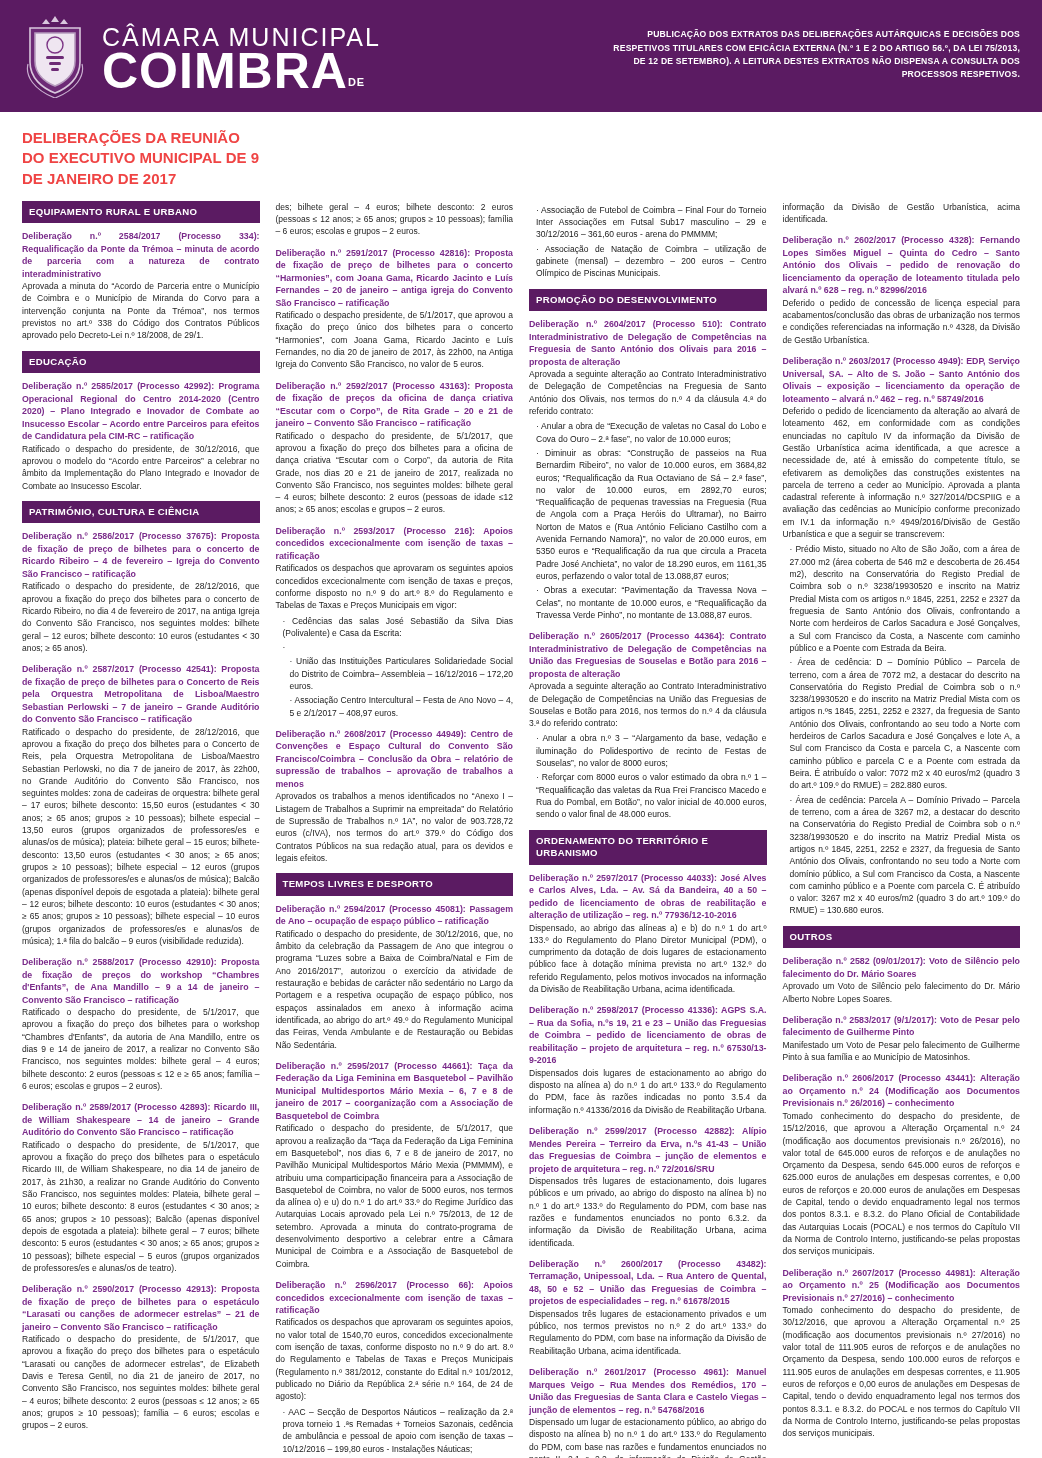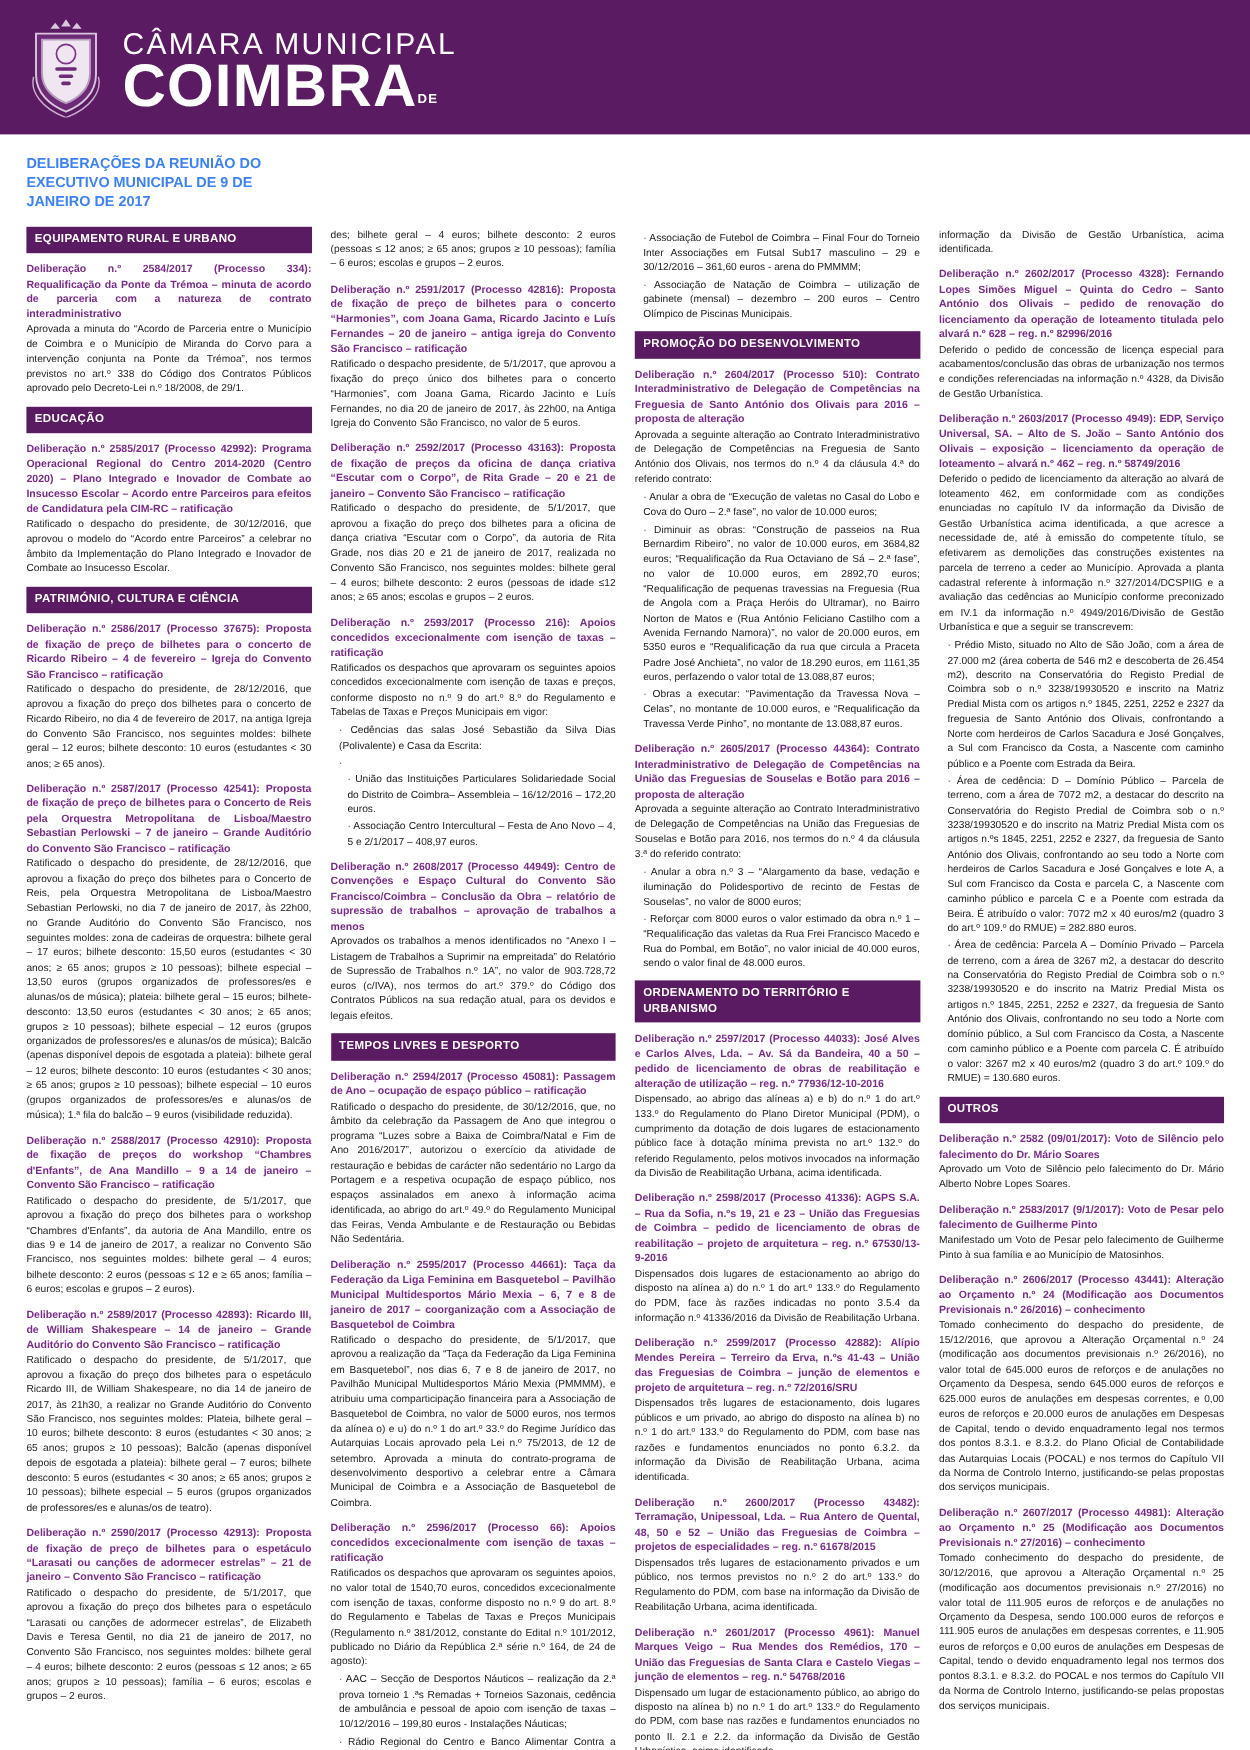--- a/index.html
+++ b/index.html
@@ -46,25 +46,25 @@
     letter-spacing:0.2px;
     max-width:420px;
     text-transform:uppercase;
   }
 
   
   .content {
     padding:16px 22px 0 22px;
   }
   .doc-title {
-    font-size:12px;
+    font-size:15px;
     font-weight:700;
     line-height:1.35;
     text-transform:uppercase;
-    color:#3b82f6;
+    color:#ef4444;
     margin:0 0 12px 0;
     width:240px;
   }
   .cols {
     display:flex;
     gap:16px;
     align-items:flex-start;
   }
   .col { width:239px; }
 
@@ -138,20 +138,21 @@
             <path d="M38 10 l4 -5 4 5 z"></path>
           </g>
           <path d="M6 50 c-3 12 6 26 27 34 21 -8 30 -22 27 -34" fill="none" stroke="#c9aed0" stroke-width="1.2"></path>
         </svg>
       </div>
       <div class="brand-text">
         <div class="l1"><span>CÂMARA MUNICIPAL</span></div>
         <div class="l2"><span>COIMBRA</span><span class="de">DE</span></div>
       </div>
     </div>
+    <div class="header-note">PUBLICAÇÃO DOS EXTRATOS DAS DELIBERAÇÕES AUTÁRQUICAS E DECISÕES DOS RESPETIVOS TITULARES COM EFICÁCIA EXTERNA (N.º 1 E 2 DO ARTIGO 56.º, DA LEI 75/2013, DE 12 DE SETEMBRO). A LEITURA DESTES EXTRATOS NÃO DISPENSA A CONSULTA DOS PROCESSOS RESPETIVOS.</div>
   </div>
 
   <div class="content">
 
     <div class="doc-title">DELIBERAÇÕES DA REUNIÃO DO EXECUTIVO MUNICIPAL DE 9 DE JANEIRO DE 2017</div>
 
     <div class="cols">
 
       <div class="col">
 

